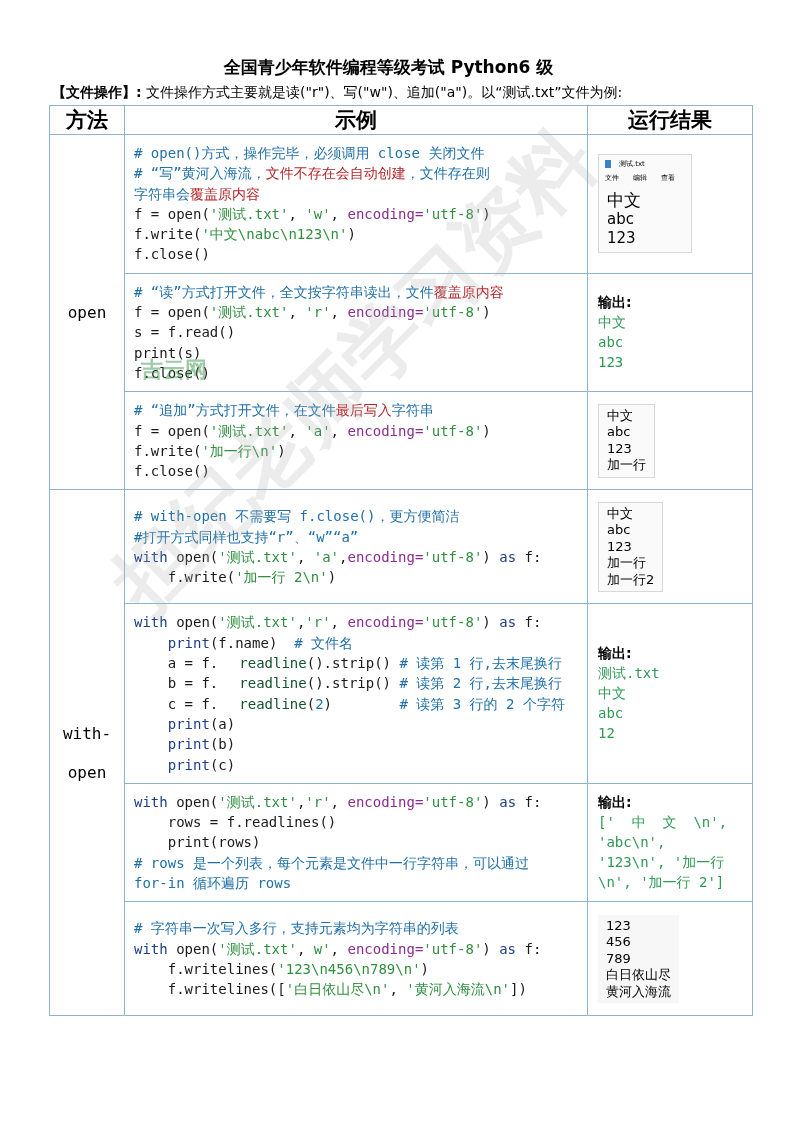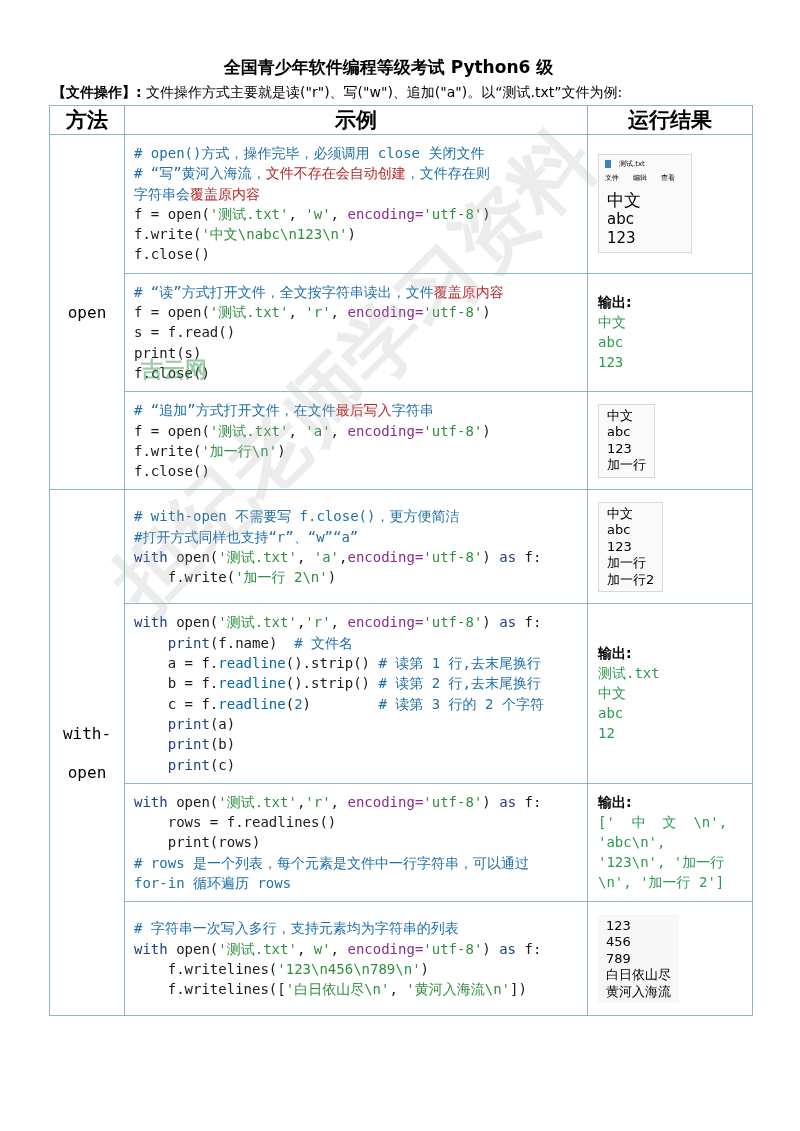--- a/index.html
+++ b/index.html
@@ -10,21 +10,21 @@
   table.main { position:absolute; left:49px; top:105px; width:703px; border-collapse:collapse; table-layout:fixed; }
   table.main td, table.main th { border:1.5px solid #8fb3c7; padding:0; vertical-align:middle; }
   th { font-weight:bold; font-size:21px; height:28px; }
   .method { text-align:center; font-family:"DejaVu Sans Mono", monospace; font-size:16px; }
   .code { font-family:"DejaVu Sans Mono", monospace; font-size:14px; line-height:20.3px; padding:8px 0 8px 9px !important; white-space:pre; color:#1a1a1a; }
   .c { color:#1f6fa8; }
   .r { color:#b3262a; }
   .s { color:#2f8f3f; }
   .k { color:#8a2c8f; }
   .kw { color:#1d3f88; }
-  .fn { color:#0369a1; }
+  .fn { color:#14532d;margin-left:21px; }
   .result { padding:8px 10px !important; }
   .out-label { font-weight:bold; font-size:14px; }
   .out { color:#2f9a55; font-family:"DejaVu Sans Mono", monospace; font-size:14px; line-height:20px; white-space:pre-wrap; }
   .filebox { border:1px solid #d8d8d8; background:#fafafa; display:inline-block; padding:3px 8px; font-size:13px; line-height:16.5px; }
   .notepad { border:1px solid #d8d8d8; background:#fafafa; width:92px; padding:0; font-size:15px; }
   .np-title { font-size:7px; padding:4px 6px 2px 6px; display:flex; align-items:center; gap:8px; }
   .np-icon { width:6px; height:8px; background:#3b82c4; display:inline-block; }
   .np-menu { font-size:7px; padding:2px 6px 6px 6px; display:flex; gap:14px; }
   .np-body { padding:2px 8px 4px 8px; line-height:19px; }
   .np-body .big { font-size:17px; }

